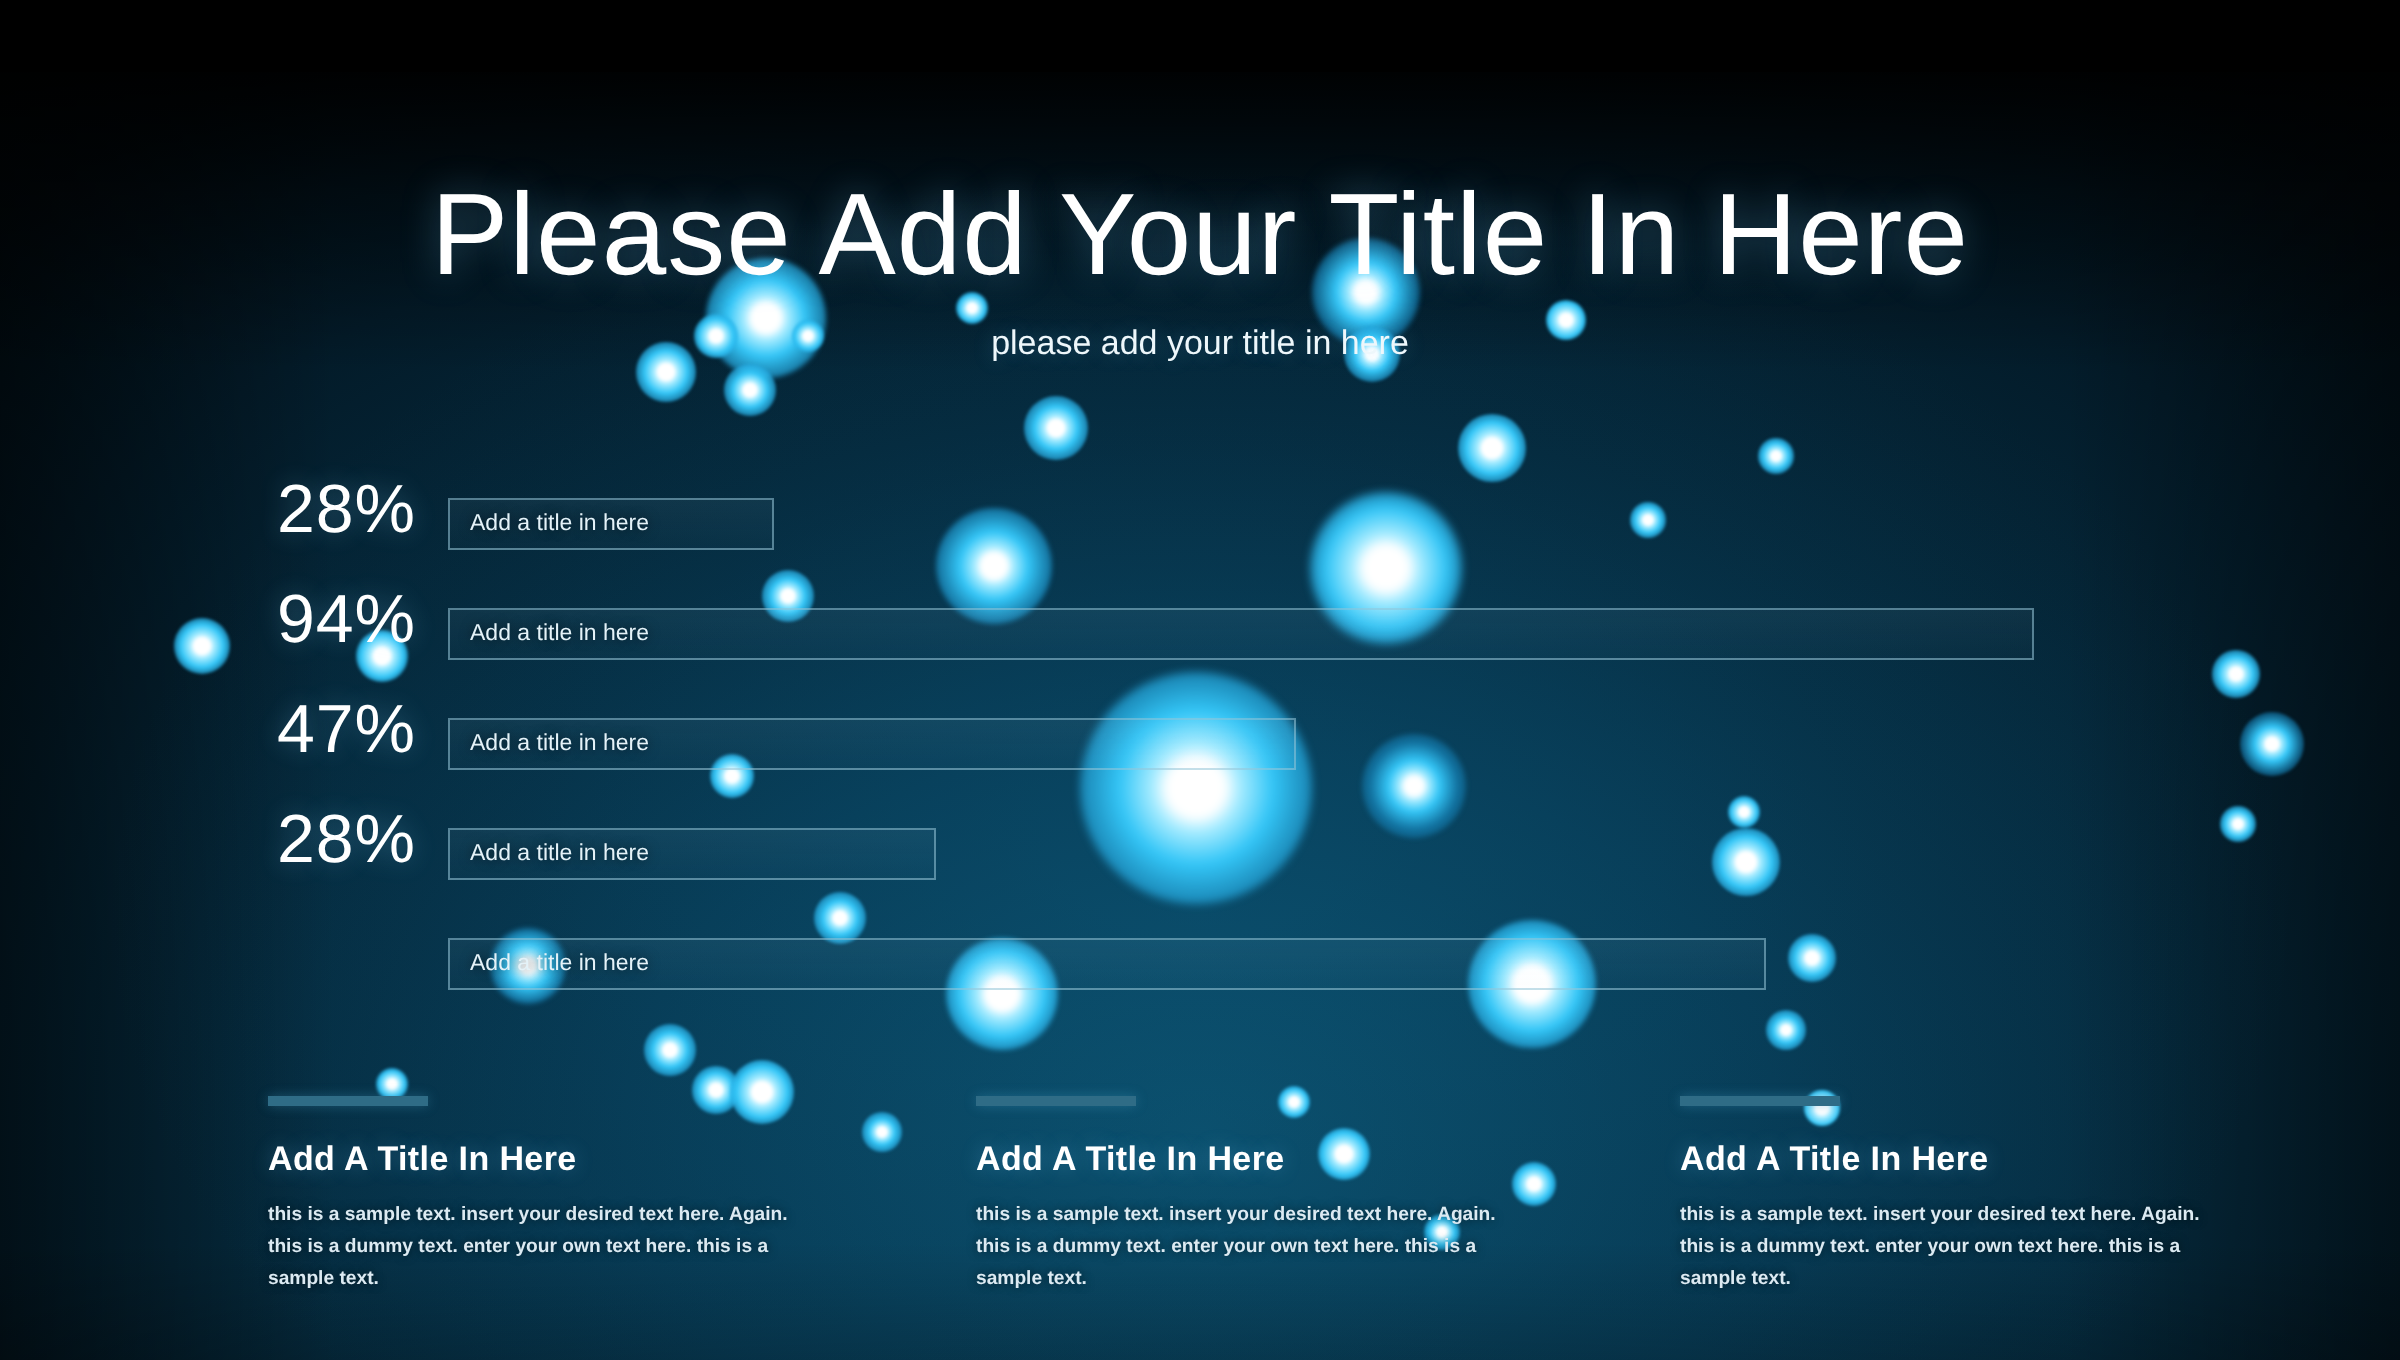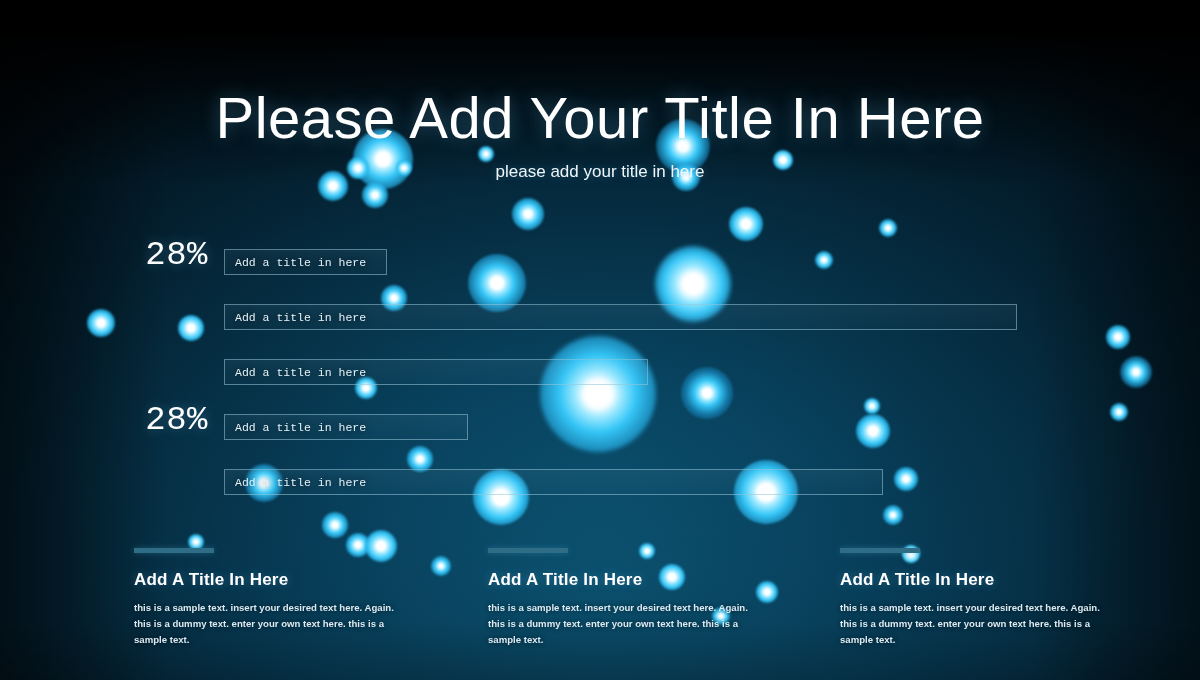--- a/index.html
+++ b/index.html
@@ -83,21 +83,20 @@
   
   .bars {
     position: absolute;
     left: 0;
     top: 200px;
     width: 1200px;
   }
   .bar-row {
     position: relative;
     height: 55px;
-    font-family: Liberation Mono, monospace;
   }
   .bar-pct {
     position: absolute;
     left: 108px;
     top: 0;
     width: 100px;
     text-align: right;
     font-size: 34px;
     font-weight: 300;
     color: #ffffff;
@@ -216,25 +215,27 @@
     <div class="subtitle">please add your title in here</div>
 
     <div class="bars" id="bars-container">
         <div class="bar-row">
           <div class="bar-pct">28%</div>
           <div class="bar-track" style="width: 163px;">
             <div class="bar-label">Add a title in here</div>
           </div>
         </div>
         <div class="bar-row">
+          <div class="bar-pct">94%</div>
           <div class="bar-track" style="width: 793px;">
             <div class="bar-label">Add a title in here</div>
           </div>
         </div>
         <div class="bar-row">
+          <div class="bar-pct">47%</div>
           <div class="bar-track" style="width: 424px;">
             <div class="bar-label">Add a title in here</div>
           </div>
         </div>
         <div class="bar-row">
           <div class="bar-pct">28%</div>
           <div class="bar-track" style="width: 244px;">
             <div class="bar-label">Add a title in here</div>
           </div>
         </div>

